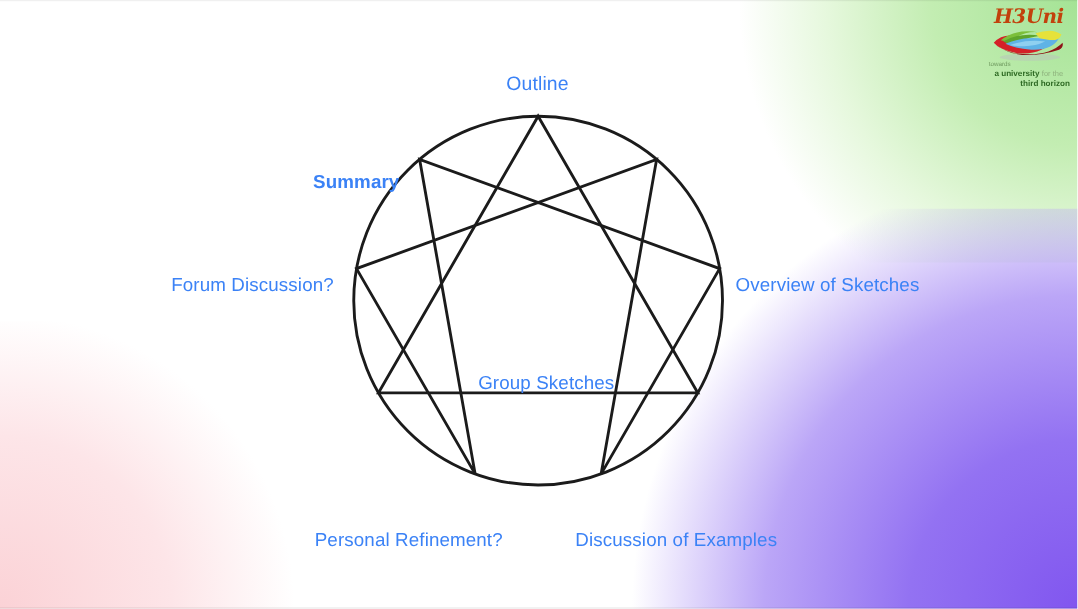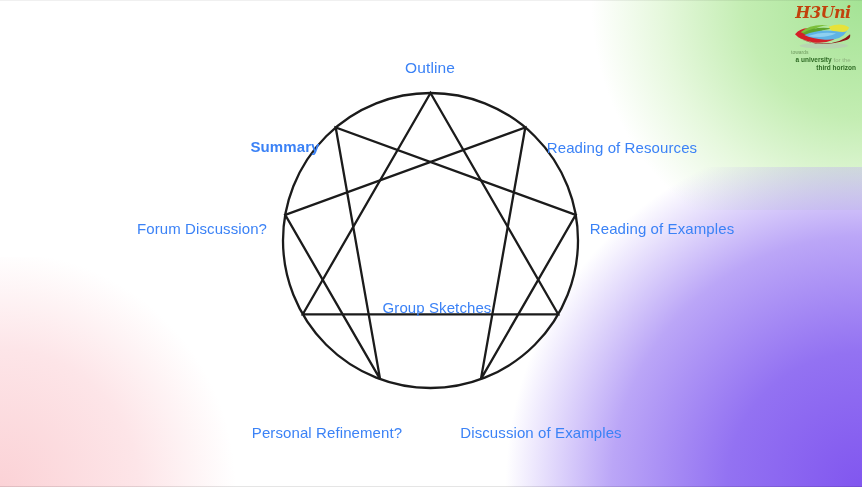--- a/index.html
+++ b/index.html
@@ -109,25 +109,24 @@
       <circle cx="430.5" cy="240.5" r="147.5"></circle>
       <polygon points="430.5,93 558.2,314.3 302.8,314.3"></polygon>
       <polygon points="525.3,127.5 480.9,379.1 575.7,214.9 335.7,127.5 380.1,379.1 285.2,214.9"></polygon>
     </g>
   </svg>
 
   <div class="lbl lbl-title" style="left:430px; top:44px;">Outline</div>
 
   <div class="lbl" style="left:285px; top:122px;font-weight:bold;">Summary</div>
 
-  <div class="lbl" style="left:622px; top:123px;">Reading of Resources</div>
 
   <div class="lbl" style="left:202px; top:204px;">Forum Discussion?</div>
 
-  <div class="lbl" style="left:662px; top:204px;">Reading of Examples</div>
+  <div class="lbl" style="left:662px; top:204px;">Overview of Sketches</div>
 
   <div class="lbl" style="left:437px; top:283px;">Group Sketches</div>
 
   <div class="lbl" style="left:327px; top:408px;">Personal Refinement?</div>
 
   <div class="lbl" style="left:541px; top:408px;">Discussion of Examples</div>
 
   <div class="logo">
     <div class="logo-wordmark">H3Uni</div>
     <svg class="logo-swirl" width="60" height="28" viewBox="0 0 64 30">

